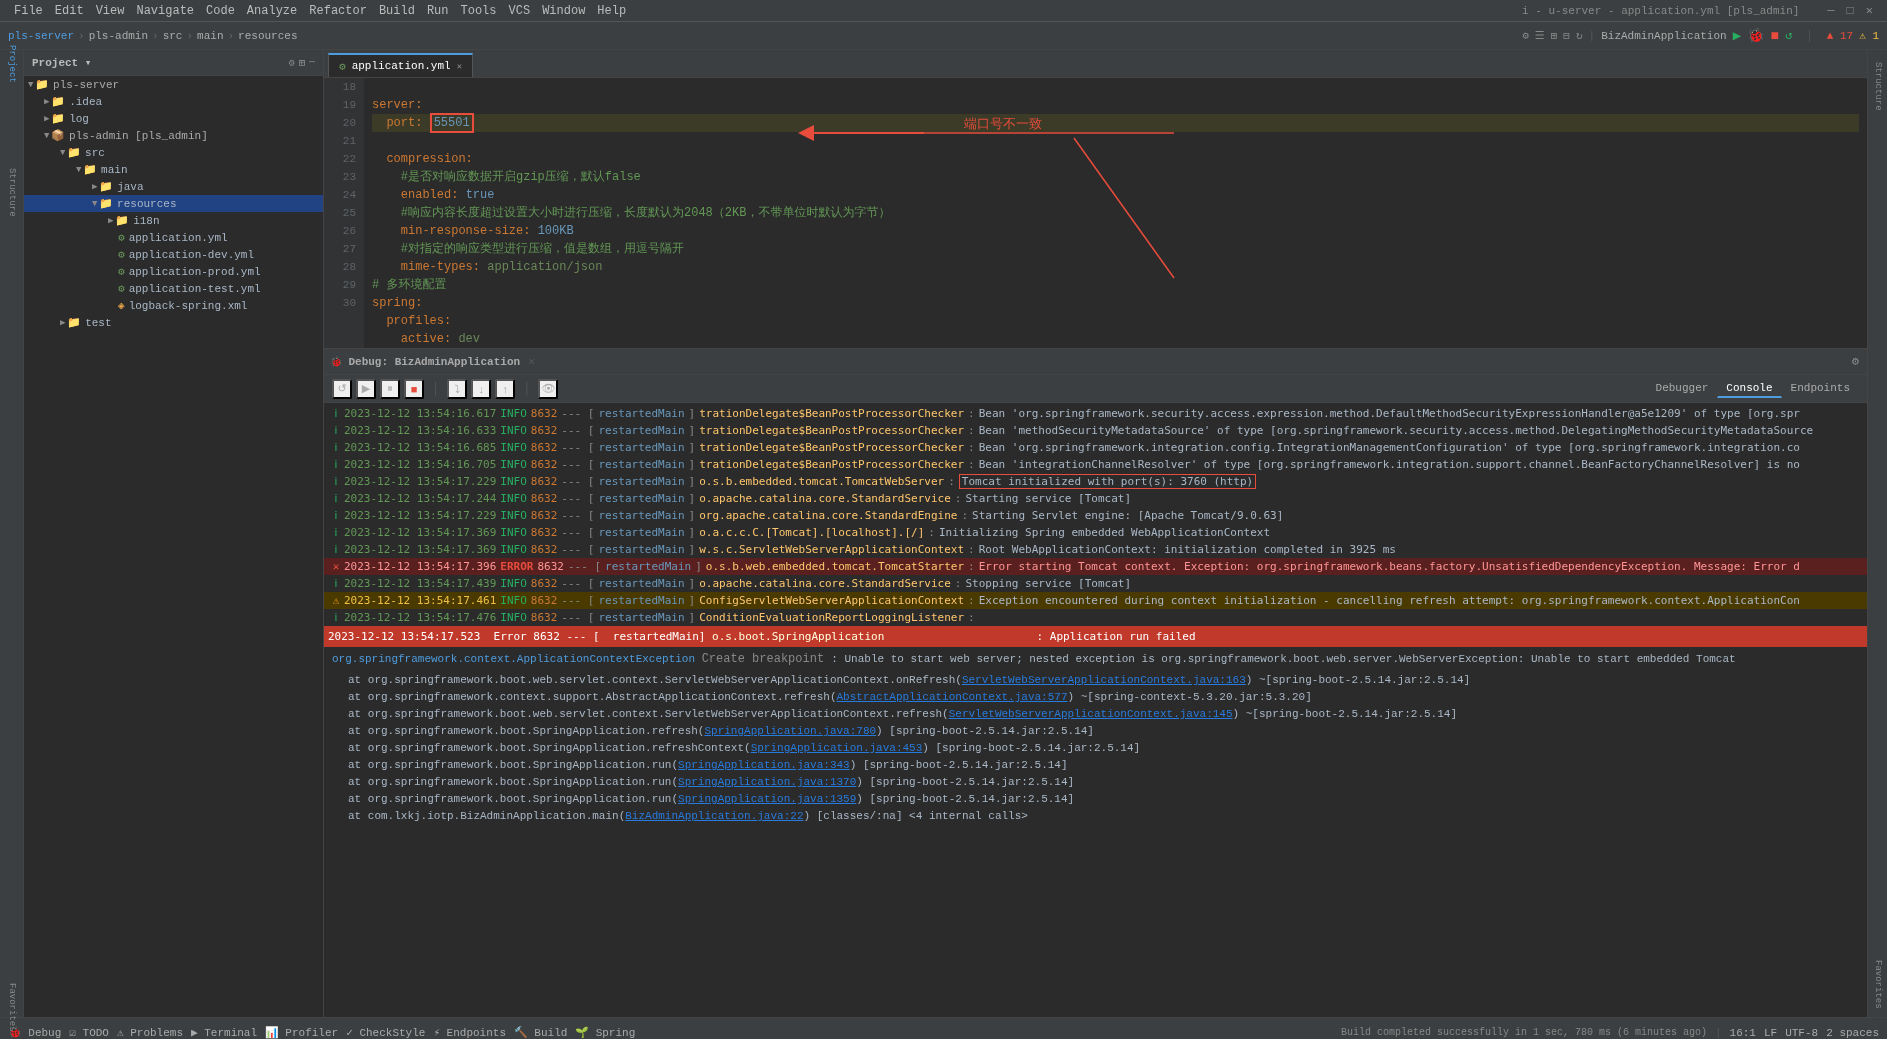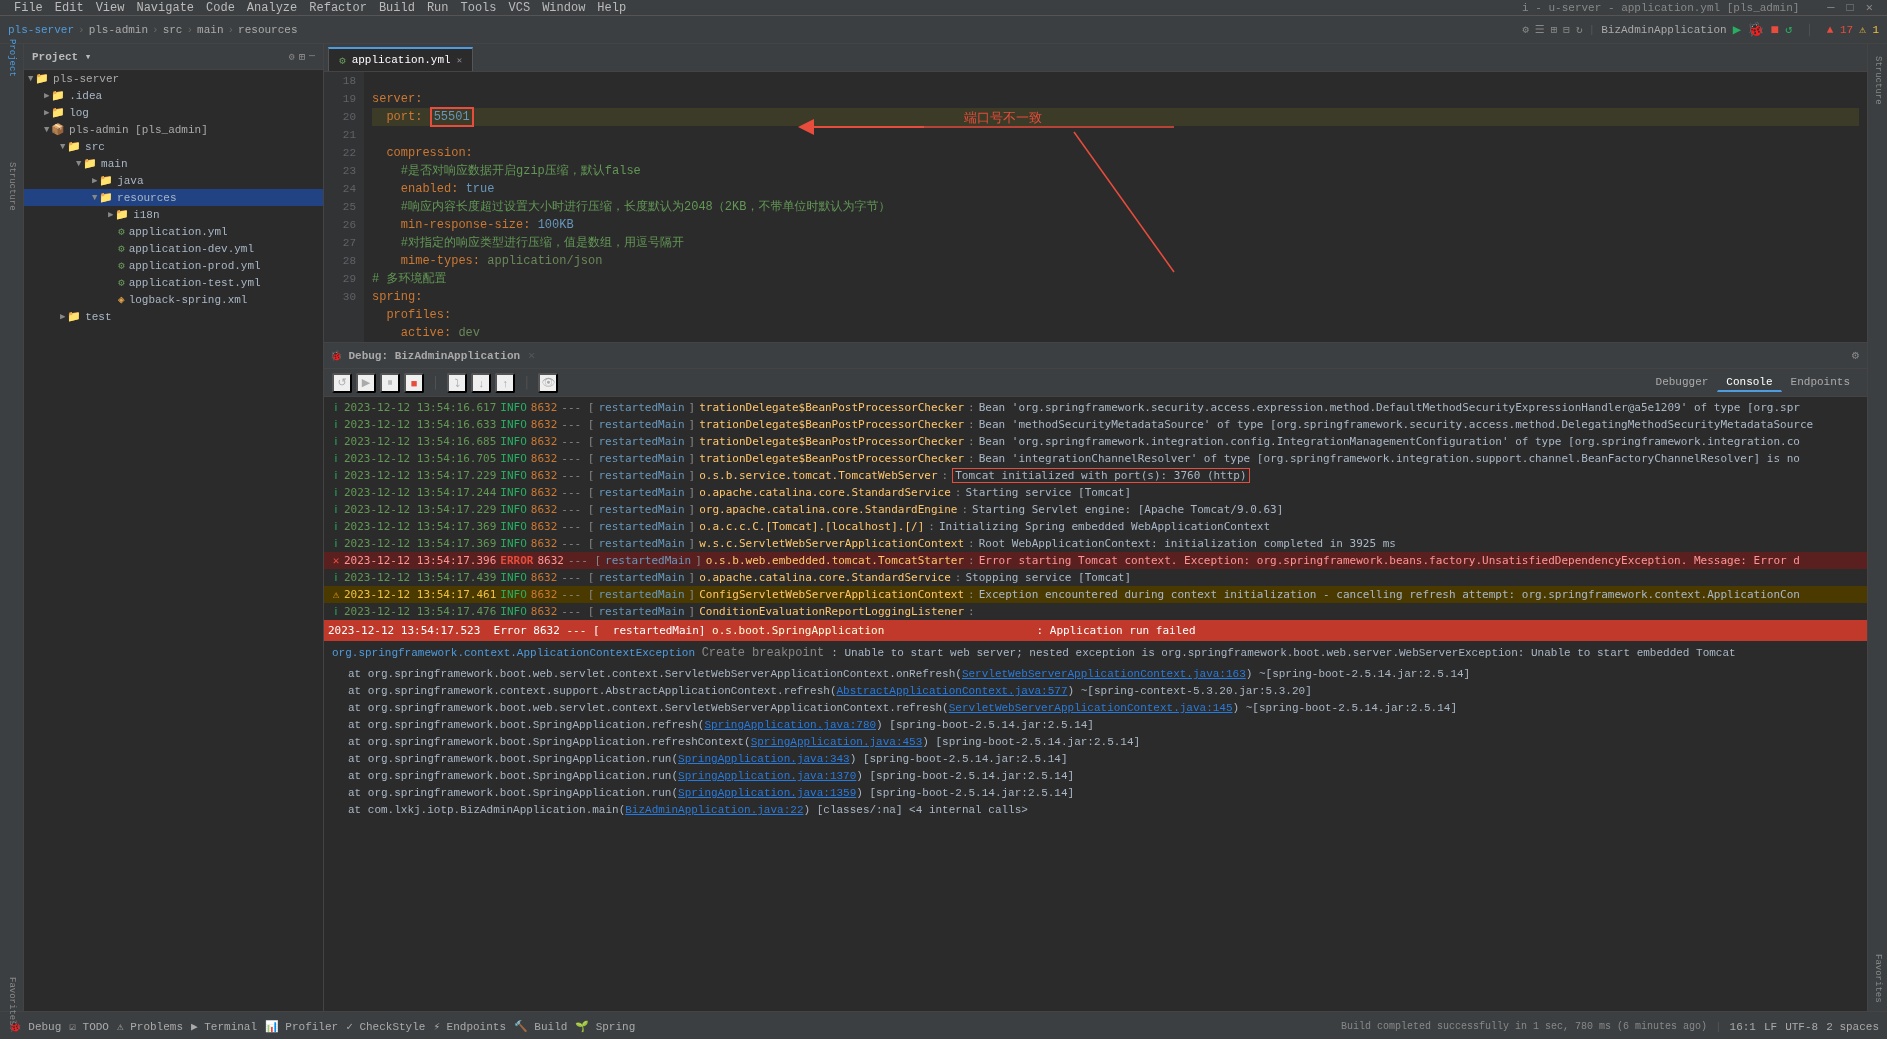--- a/index.html
+++ b/index.html
@@ -1,21 +1,21 @@
 <!DOCTYPE html>
 <html><head>
   <meta charset="utf-8">
   <style>
     * { margin: 0; padding: 0; box-sizing: border-box; }
     body { width: 1887px; height: 1039px; overflow: hidden; background: #2b2b2b; font-family: 'Consolas', 'Courier New', monospace; font-size: 12px; color: #a9b7c6; }
 
     
     .menu-bar {
       background: #3c3f41;
-      height: 16px;
+      height: 22px;
       display: flex;
       align-items: center;
       padding: 0 8px;
       border-bottom: 1px solid #555;
       font-size: 12px;
       color: #bbbbbb;
     }
     .menu-bar span { padding: 0 6px; cursor: pointer; }
 
     
@@ -593,21 +593,21 @@
           </div>
 
           <div class="log-line">
             <span class="log-icon info">ℹ</span>
             <span class="log-timestamp">2023-12-12 13:54:17.229</span>
             <span class="log-level-info">INFO</span>
             <span class="log-pid">8632</span>
             <span style="color:#888; margin-right:4px;">--- [</span>
             <span class="log-thread">restartedMain</span>
             <span style="color:#888; margin-right:4px;">]</span>
-            <span class="log-class">o.s.b.service.tomcat.TomcatWebServer</span>
+            <span class="log-class">o.s.b.embedded.tomcat.TomcatWebServer</span>
             <span class="log-sep">:</span>
             <span class="log-msg"><span style="border:1px solid #e74c3c; padding:0 2px;">Tomcat initialized with port(s): 3760 (http)</span></span>
           </div>
 
           <div class="log-line">
             <span class="log-icon info">ℹ</span>
             <span class="log-timestamp">2023-12-12 13:54:17.244</span>
             <span class="log-level-info">INFO</span>
             <span class="log-pid">8632</span>
             <span style="color:#888; margin-right:4px;">--- [</span>

